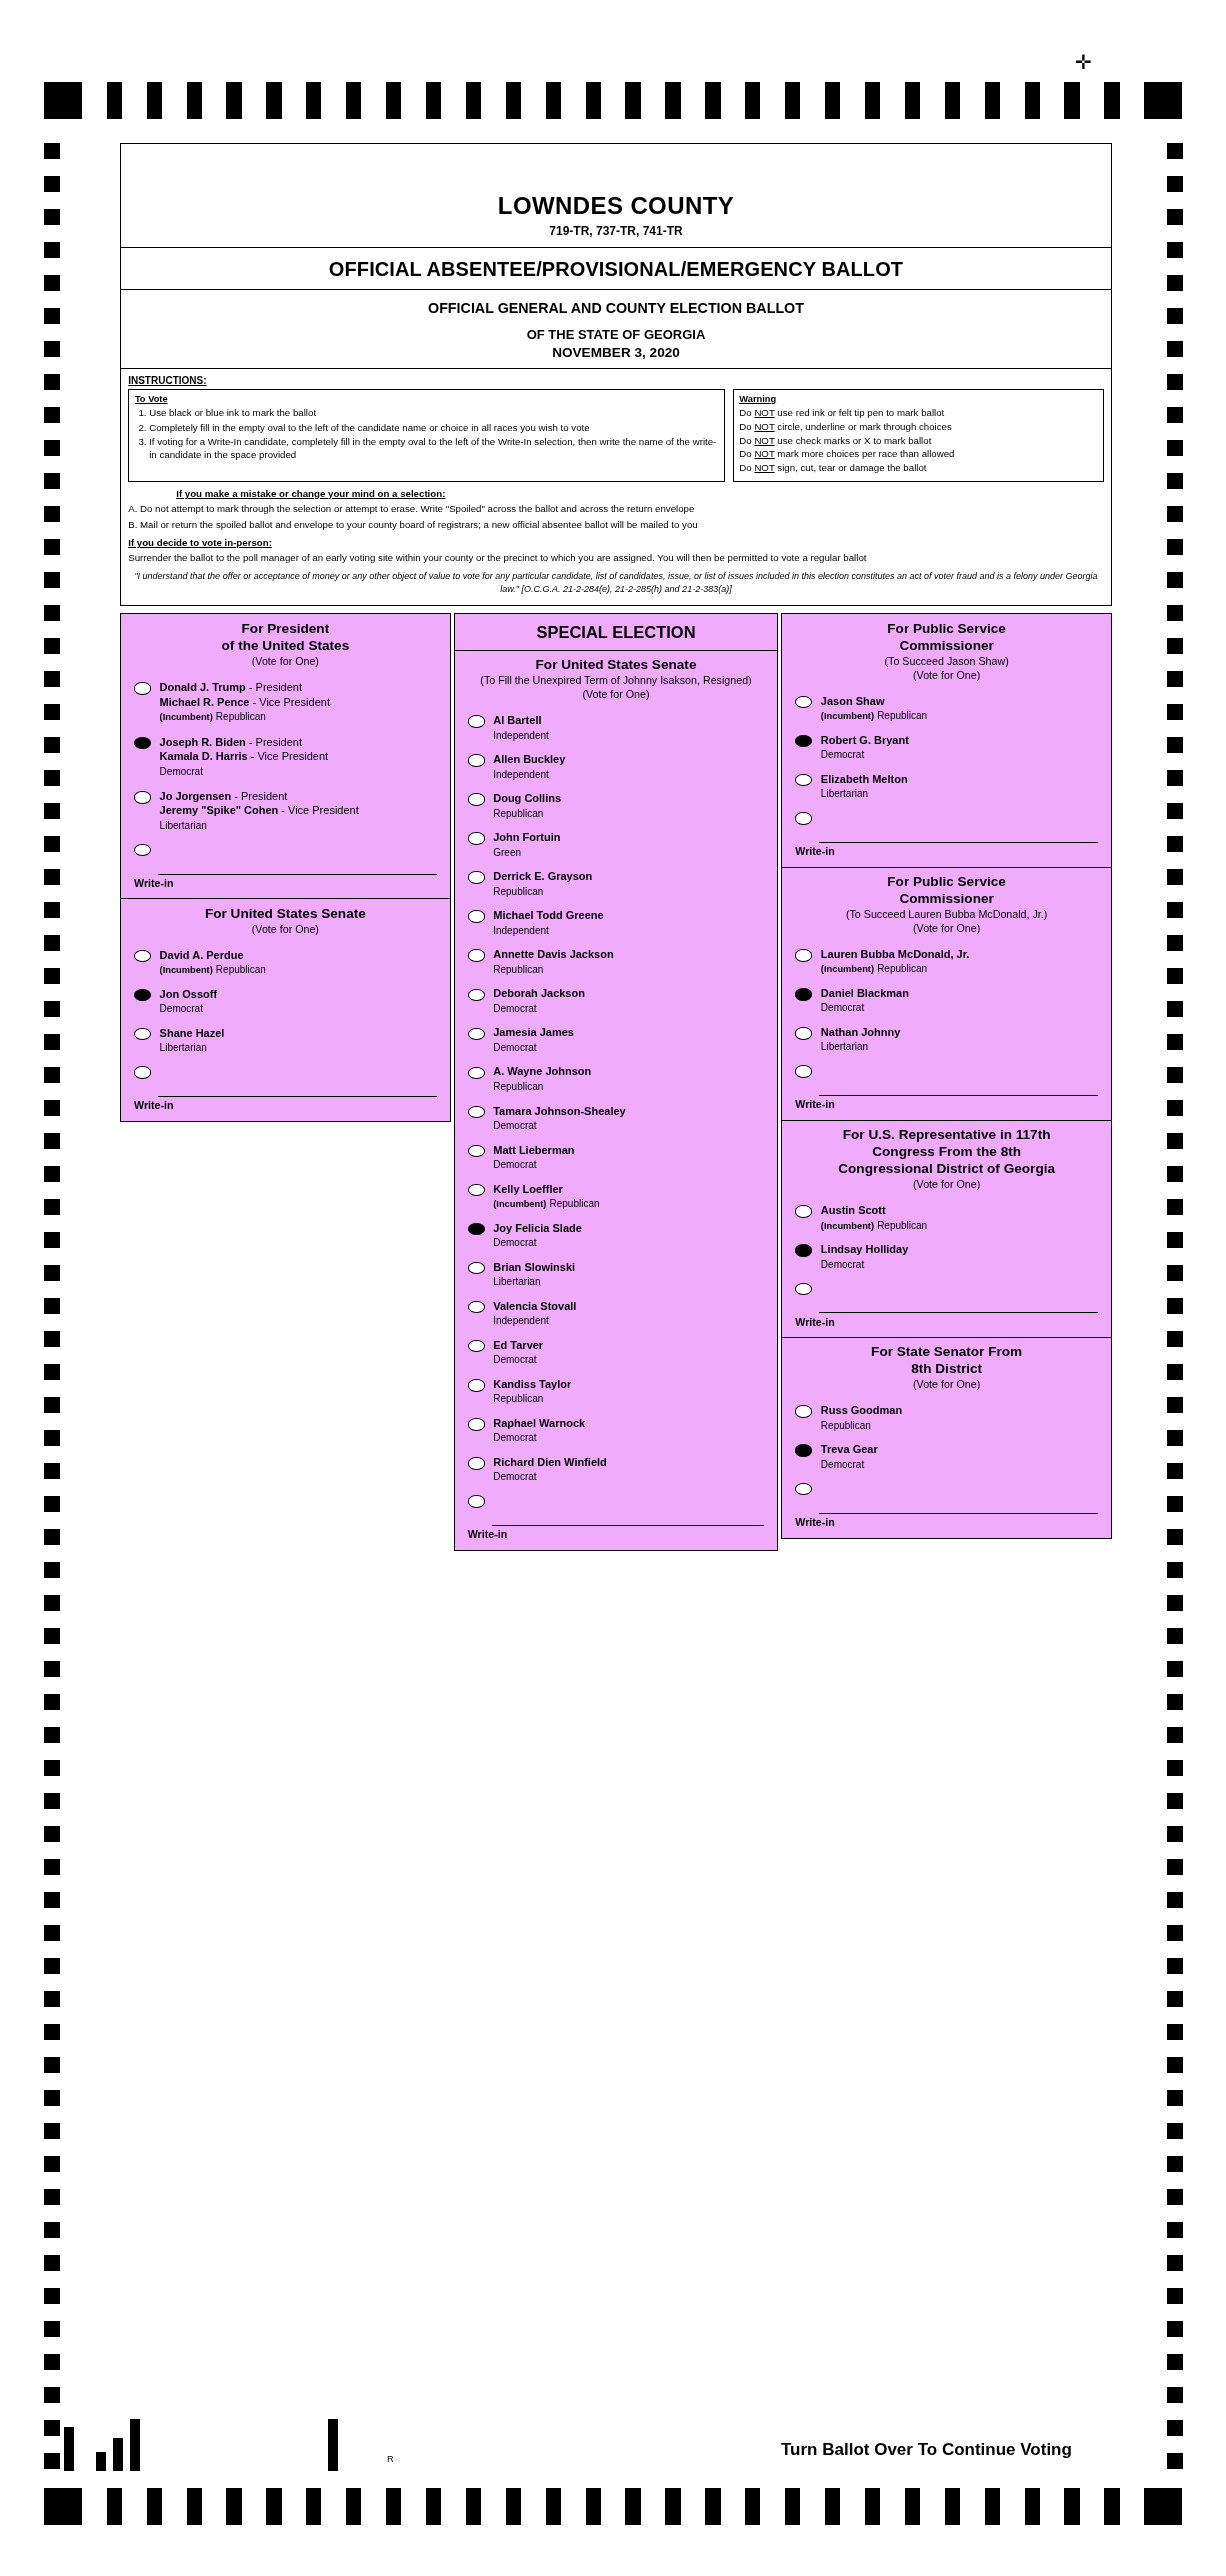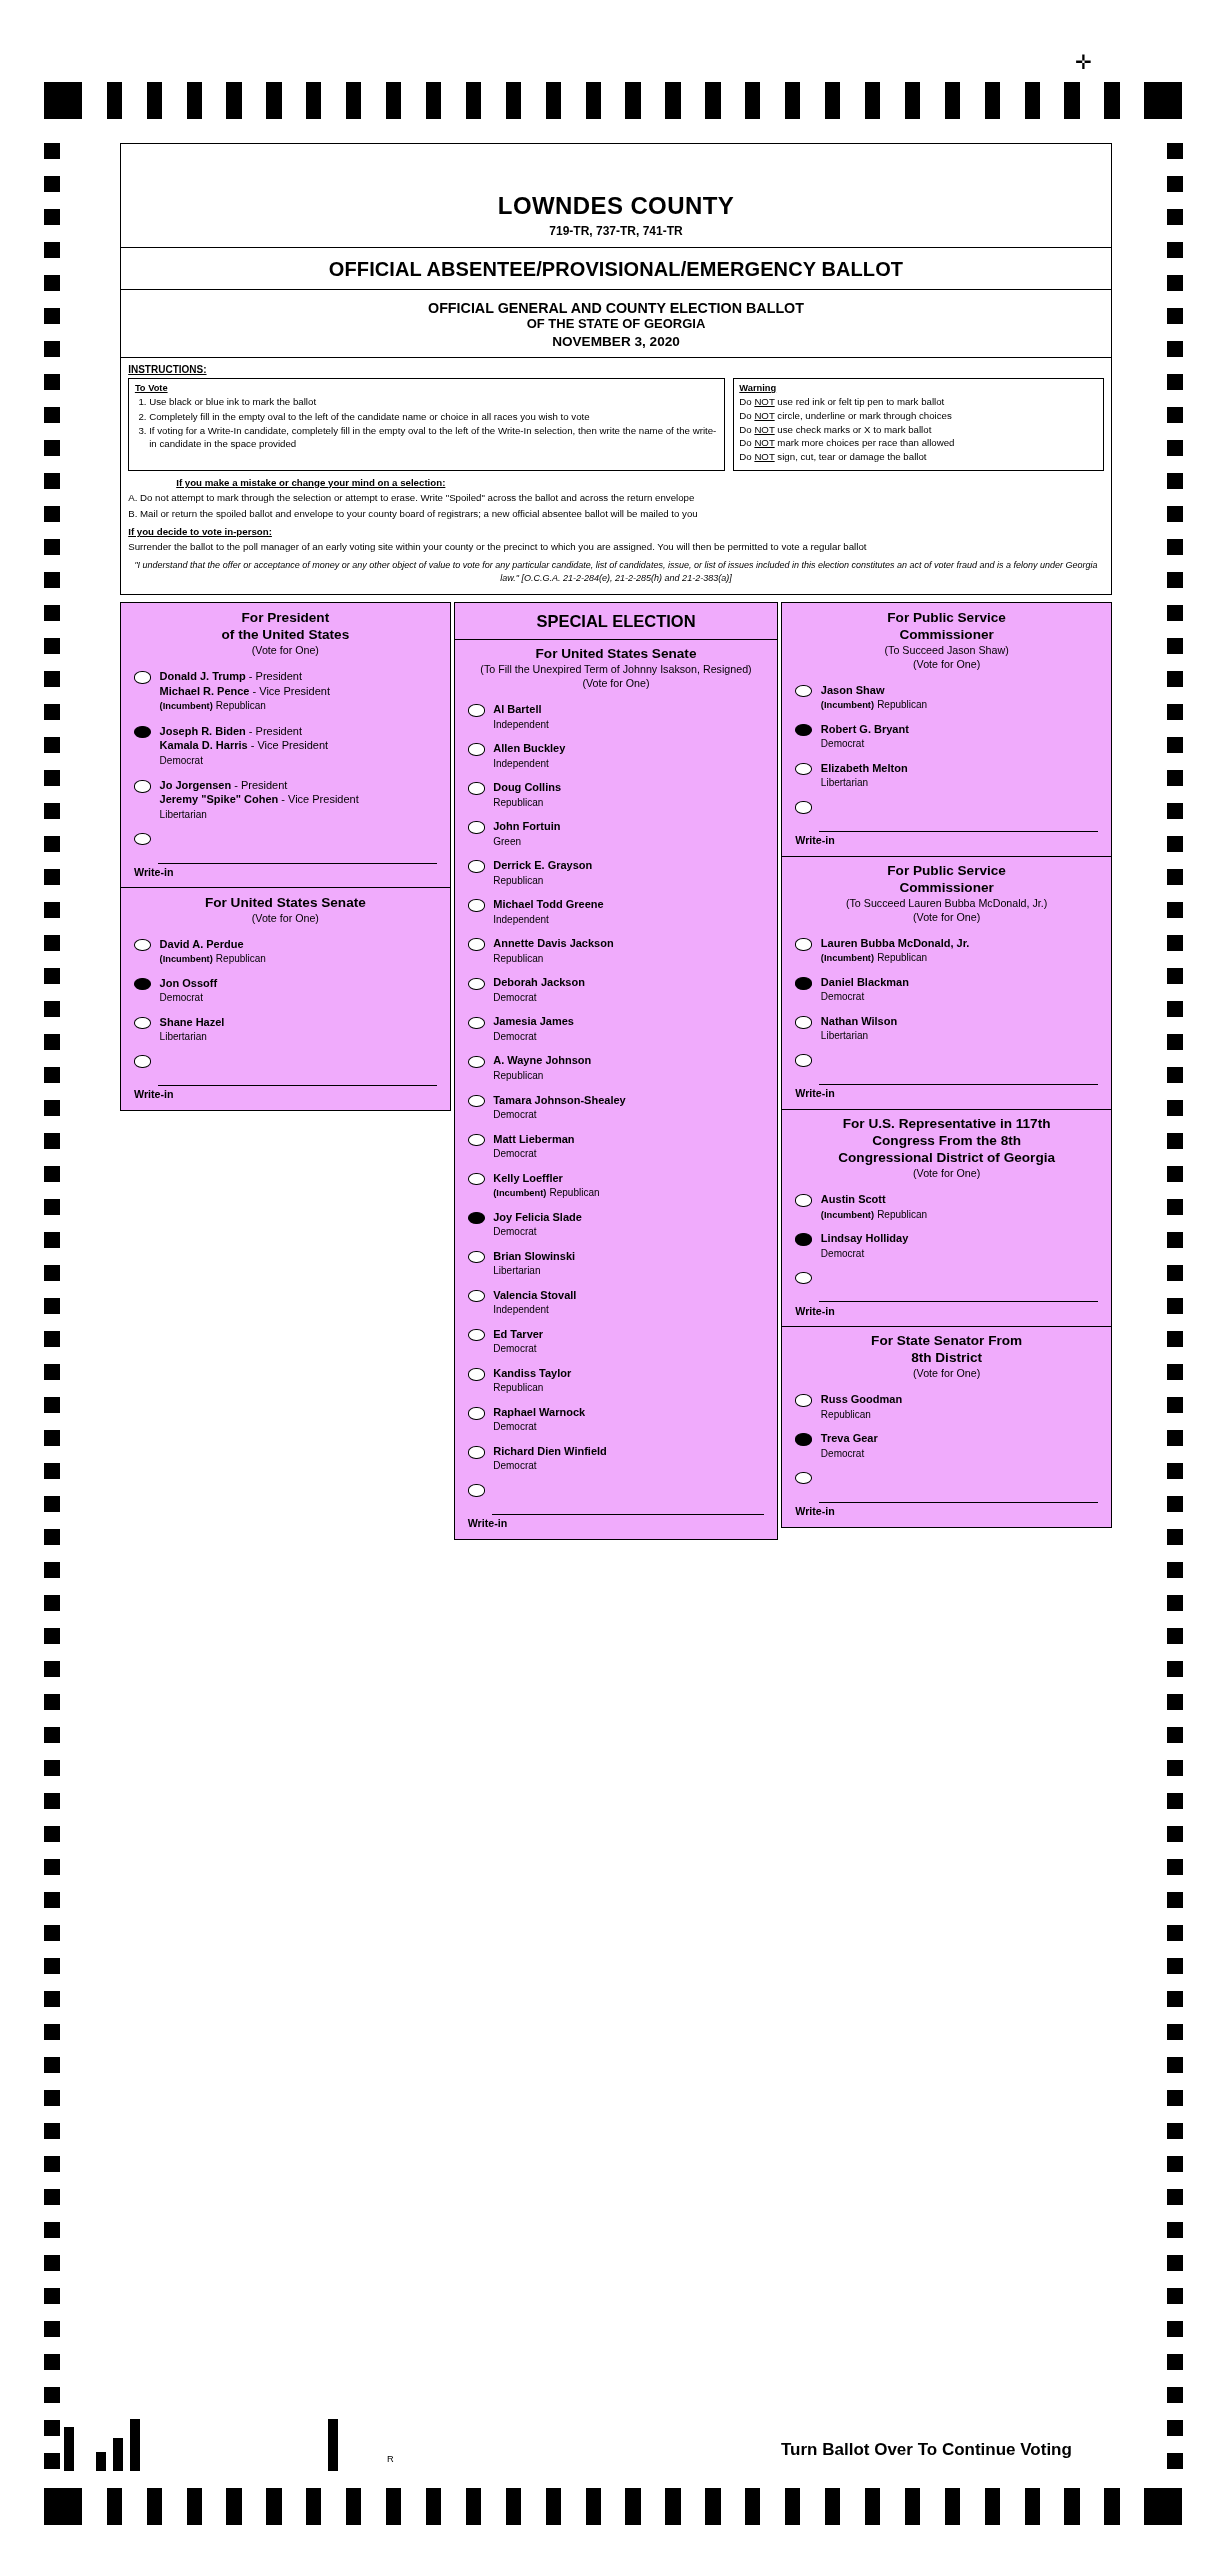--- a/index.html
+++ b/index.html
@@ -29,21 +29,21 @@
 
   
   .ballot{position:absolute;top:143px;left:120px;width:992px;}
 
   .hdr-box{border:1.4px solid #000;}
   .hdr-row{border-bottom:1.4px solid #000;padding:10px 0 8.6px;text-align:center;}
   .county{font-size:24px;font-weight:bold;letter-spacing:0.4px;margin-top:38px;}
   .precinct{font-size:12px;font-weight:bold;margin-top:4.3px;}
   .official{font-size:20px;font-weight:bold;letter-spacing:0.1px;}
   .gen1{font-size:14.3px;font-weight:bold;}
-  .gen2{font-size:13px;font-weight:bold;margin-top:0;}
+  .gen2{font-size:13px;font-weight:bold;margin-top:11px;}
   .gen3{font-size:13.6px;font-weight:bold;margin-top:2.1px;}
 
   .instr{padding:5.7px 7.2px 7.2px;}
   .instr-title{font-size:10px;font-weight:bold;text-decoration:underline;margin-bottom:2.9px;}
   .instr-cols{display:flex;gap:7.2px;}
   .instr-left{flex:1 1 62%;border:1.1px solid #000;padding:4.3px 5.7px 5.7px;}
   .instr-right{flex:1 1 38%;border:1.1px solid #000;padding:4.3px 5.7px 5.7px;}
   .sub-hd{font-size:9.3px;font-weight:bold;text-decoration:underline;margin-bottom:2.1px;}
   .instr-left ol{margin:0;padding-left:14.3px;}
   .instr-left li{font-size:9.7px;line-height:1.35;margin-bottom:1.4px;}
@@ -723,21 +723,21 @@
               <div class="cand">
                 <div class="oval filled"></div>
                 <div class="txt">
                   <div><span class="nm">Daniel Blackman</span></div>
                   <div><span class="party">Democrat</span></div>
                 </div>
               </div>
               <div class="cand">
                 <div class="oval"></div>
                 <div class="txt">
-                  <div><span class="nm">Nathan Wilson</span></div>
+                  <div><span class="nm">Nathan Johnny</span></div>
                   <div><span class="party">Libertarian</span></div>
                 </div>
               </div>
               <div class="wi-oval">
                 <div class="oval"></div>
               </div>
               <div class="writein">
                 <div class="line"></div>
                 <div class="lbl">Write-in</div>
               </div>

